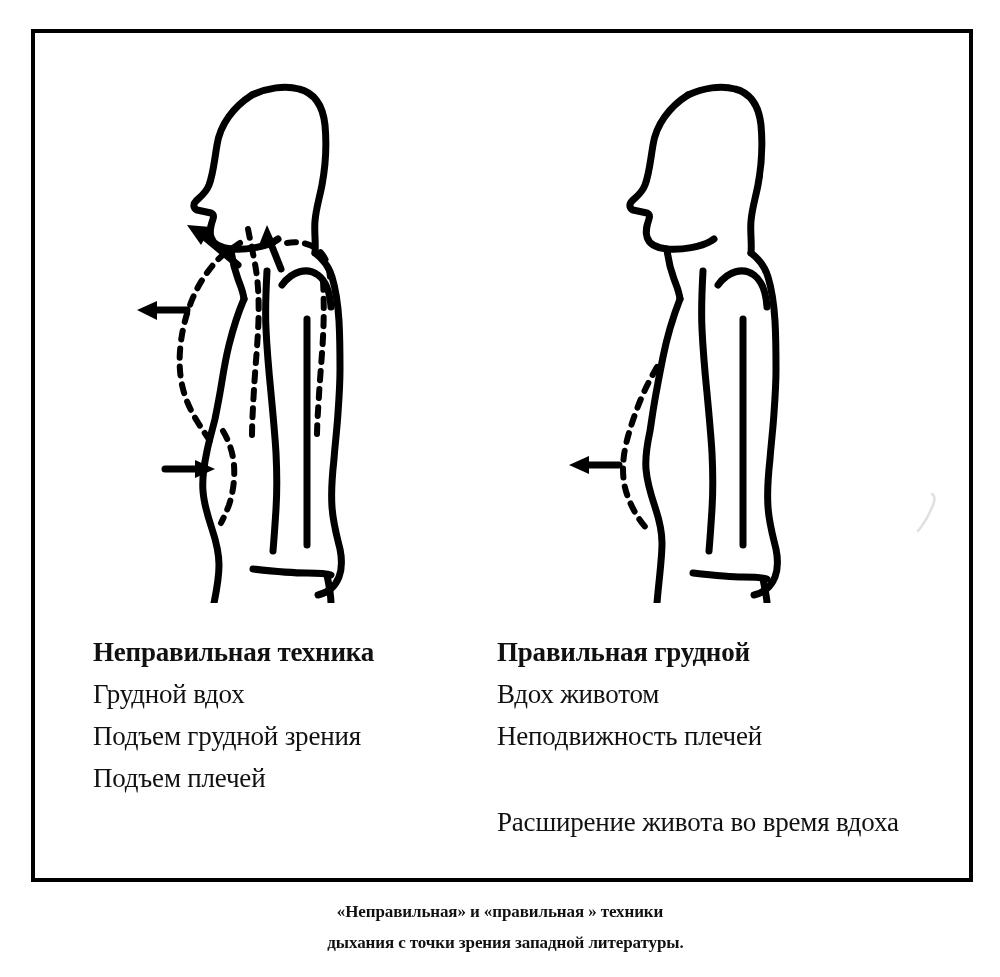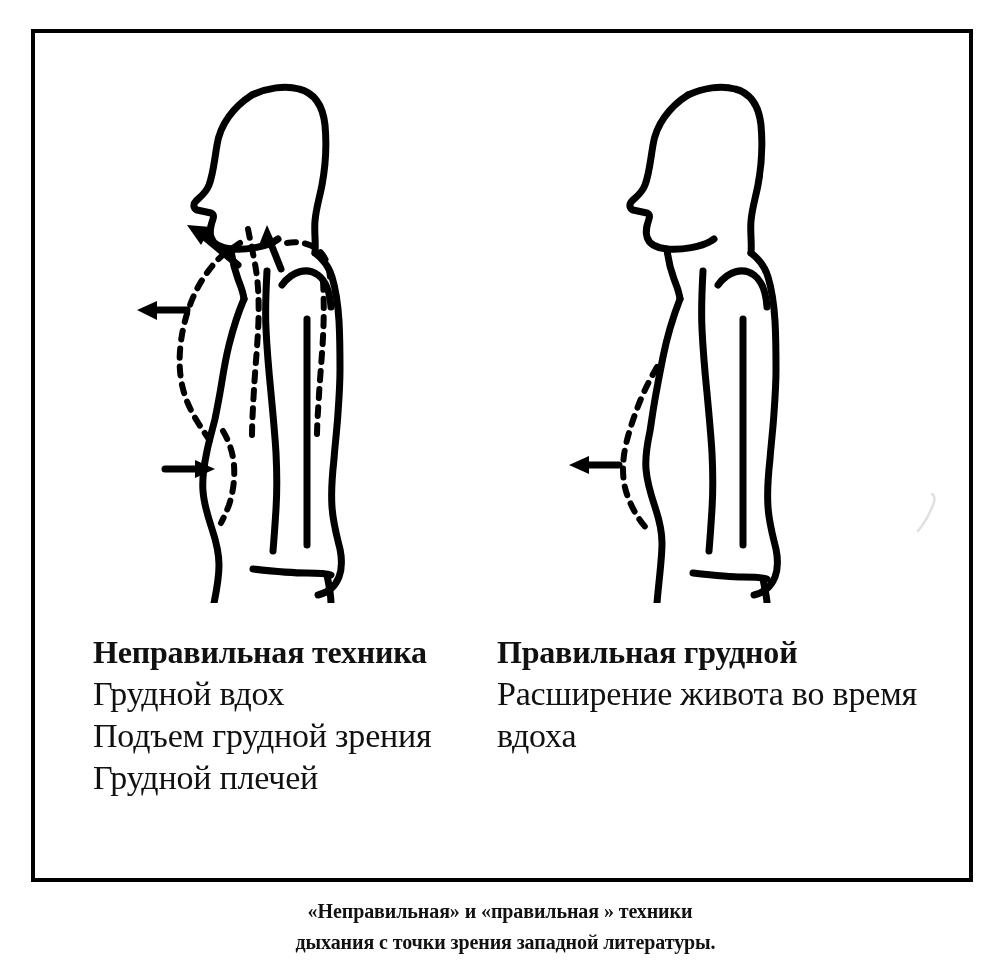--- a/index.html
+++ b/index.html
@@ -43,43 +43,43 @@
   
   .col {
     position: absolute;
     top: 598px;
   }
   #col-left  { left: 58px;  width: 400px; }
   #col-right { left: 462px; width: 460px; }
 
   .col-heading {
     font-weight: bold;
-    font-size: 32px;
+    font-size: 27px;
     line-height: 42px;
     letter-spacing: -0.2px;
     white-space: nowrap;
   }
   .col-item {
     font-weight: normal;
-    font-size: 34px;
+    font-size: 27px;
     line-height: 42px;
     letter-spacing: -0.2px;
   }
   #col-left .col-item { white-space: nowrap; }
-  #col-right .col-item.wrap { white-space: normal; }
+  #col-right .col-item.wrap { white-space: normal; margin-top: 44px; }
 
   
   #caption {
     position: absolute;
     left: 0;
     top: 896px;
     width: 1000px;
     text-align: center;
     font-weight: bold;
-    font-size: 20px;
+    font-size: 17px;
     line-height: 31px;
     letter-spacing: -0.1px;
   }
   #caption .cap-line { display: block; }
   #caption .cap-line-2 { padding-left: 11px; }
 
   
   #artifact {
     position: absolute;
     left: 880px;
@@ -348,25 +348,27 @@
             <polygon points="98,432 118,423 118,441" fill="#000000" stroke="none"></polygon>
           </g>
         </g>
       </svg>
     </div>
 
     <div id="col-left" class="col">
       <div class="col-heading">Неправильная техника</div>
       <div class="col-item">Грудной вдох</div>
       <div class="col-item">Подъем грудной зрения</div>
-      <div class="col-item">Грудной плечей</div>
+      <div class="col-item">Подъем плечей</div>
     </div>
 
     <div id="col-right" class="col">
       <div class="col-heading">Правильная грудной</div>
+      <div class="col-item">Вдох животом</div>
+      <div class="col-item">Неподвижность плечей</div>
       <div class="col-item wrap">Расширение живота во время вдоха</div>
     </div>
 
     <div id="artifact">
       <svg width="26" height="44" viewBox="0 0 26 44">
         <path d="M 3,40 C 8,34 14,24 18,14 C 20,9 20,5 17,3" fill="none" stroke="#9a9a9a" stroke-width="2.5" stroke-linecap="round"></path>
       </svg>
     </div>
 
   </div>

